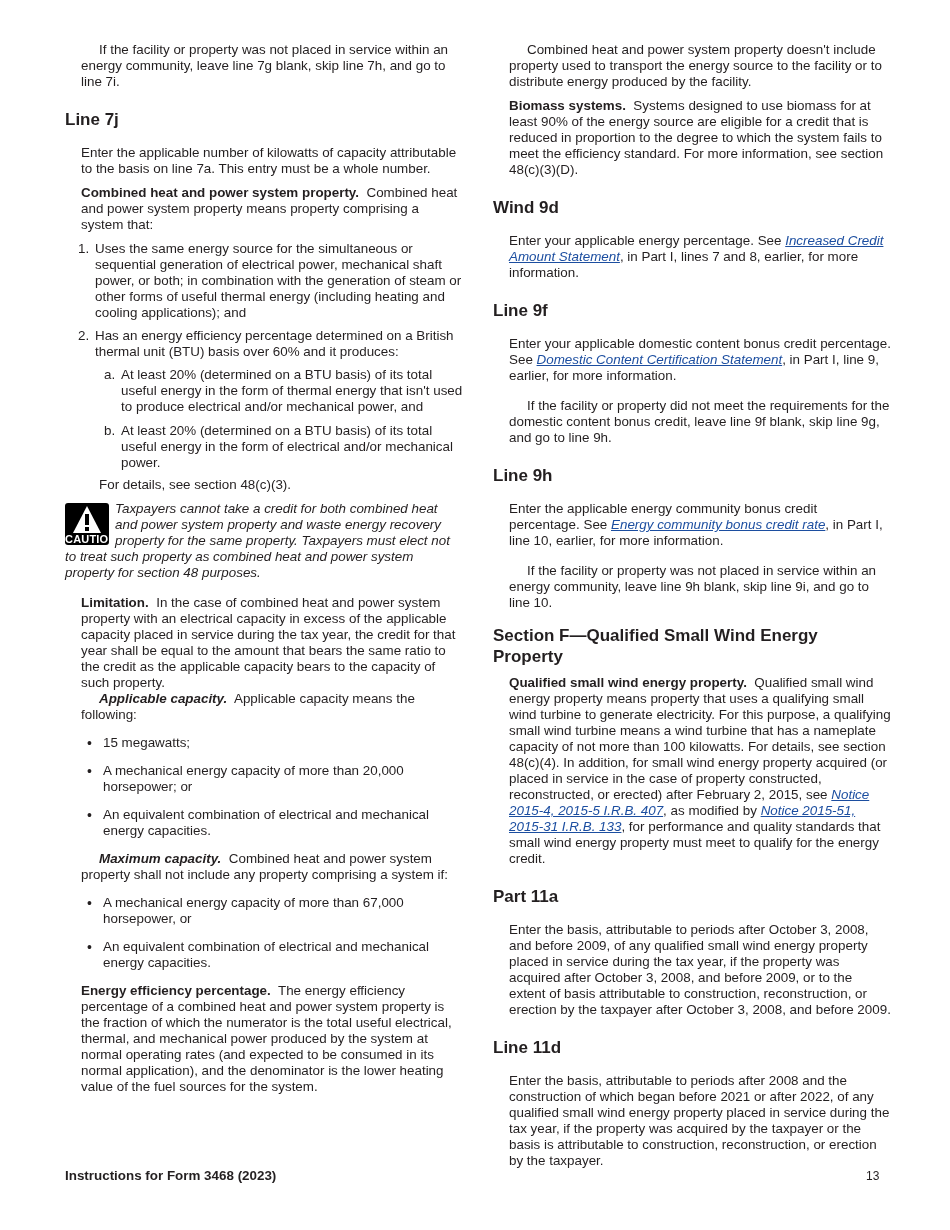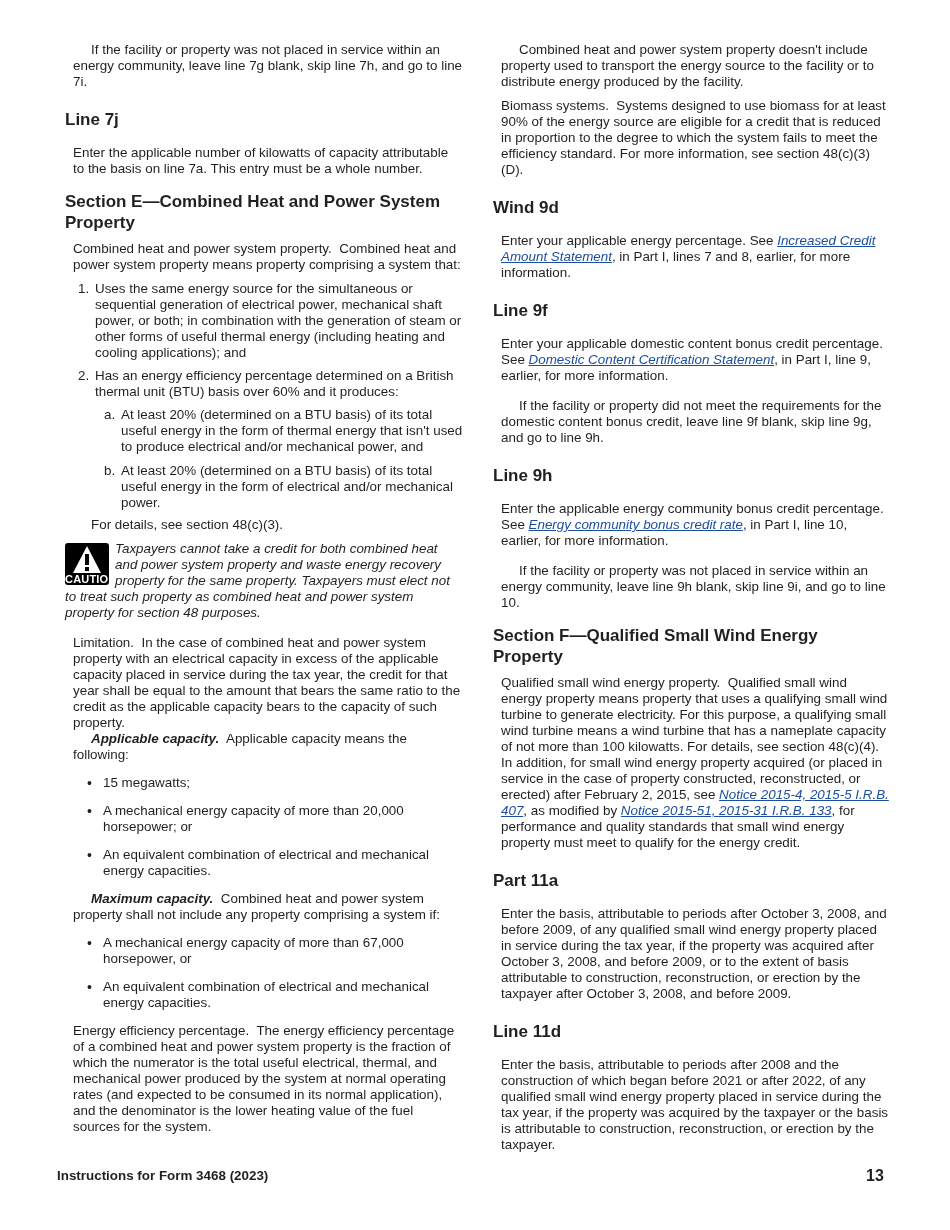--- a/index.html
+++ b/index.html
@@ -4,30 +4,30 @@
 <style>
   html, body { margin: 0; padding: 0; background: #ffffff; }
   body {
     width: 950px; height: 1230px; position: relative; overflow: hidden;
     font-family: "Liberation Sans", sans-serif; color: #231f20;
     font-size: 13.4px; line-height: 16px;
   }
   .col { position: absolute; top: 42px; width: 398px; }
   .col-left { left: 65px; }
   .col-right { left: 493px; }
-  p { margin: 0 0 8px 8px; }
+  p { margin: 0 0 8px 16px; }
   .indent { text-indent: 18px; }
   .gap-top { margin-top: 14px; }
   h3 {
     font-size: 17px; font-weight: bold; margin: 20px 0 16px 0; line-height: 19px;
   }
   h2 {
     font-size: 17px; font-weight: bold; margin: 14px 0 8px 0; line-height: 21px;
   }
-  .b { font-weight: normal; }
+  .b { font-weight: bold; }
   .bi { font-weight: bold; font-style: italic; }
   a.lnk { color: #1c4ea0; font-style: italic; text-decoration: underline; }
   ol.num { margin: 0 0 8px 0; padding: 0 0 0 28px; }
   ol.num > li { margin-bottom: 7px; padding-left: 2px; }
   ol.alpha { list-style: lower-alpha; margin: 7px 0 0 0; padding-left: 24px; }
   ol.alpha > li { margin-bottom: 8px; padding-left: 2px; }
   ul.bul { margin: 0 0 8px 0; padding-left: 26px; list-style: none; }
   ul.bul > li { position: relative; margin: 12px; }
   ul.bul > li::before {
     content: "\2022"; position: absolute; left: -16px; top: 0; font-size: 14px;
@@ -37,36 +37,35 @@
     float: left; width: 44px; height: 42px; background: #000; margin: 2px 6px 0 0;
     position: relative; border-radius: 3px;
   }
   .caution-icon svg { position: absolute; left: 7px; top: 2px; }
   .caution-label {
     position: absolute; left: 0; bottom: 1px; width: 44px; text-align: left;
     color: #fff; font-size: 11px; font-weight: bold; font-style: normal; line-height: 9px;
     letter-spacing: 0.2px;
   }
   .footer-left {
-    position: absolute; left: 57px; top: 1168px; font-weight: bold; font-size: 13.4px;
+    position: absolute; left: 65px; top: 1168px; font-weight: bold; font-size: 13.4px;
   }
   .footer-right {
-    position: absolute; left: 866px; top: 1168px; font-weight: bold; font-size: 16px;
+    position: absolute; left: 866px; top: 1168px; font-weight: normal; font-size: 12px;
   }
 </style>
 </head>
 <body>
 
 <div class="col col-left">
   <p class="indent">If the facility or property was not placed in service within an energy community, leave line 7g blank, skip line 7h, and go to line 7i.</p>
 
   <h3>Line 7j</h3>
   <p>Enter the applicable number of kilowatts of capacity attributable to the basis on line 7a. This entry must be a whole number.</p>
 
-  <h2>Section E—Combined Heat and Power System Property</h2>
   <p>
     <span class="b">Combined heat and power system property.</span>&nbsp;
     <span>Combined heat and power system property means property comprising a system that:</span>
   </p>
 
   <ol class="num">
     <li><span>Uses the same energy source for the simultaneous or sequential generation of electrical power, mechanical shaft power, or both; in combination with the generation of steam or other forms of useful thermal energy (including heating and cooling applications); and</span></li>
     <li><span>Has an energy efficiency percentage determined on a British thermal unit (BTU) basis over 60% and it produces:</span>
       <ol class="alpha">
         <li><span>At least 20% (determined on a BTU basis) of its total useful energy in the form of thermal energy that isn't used to produce electrical and/or mechanical power, and</span></li>

